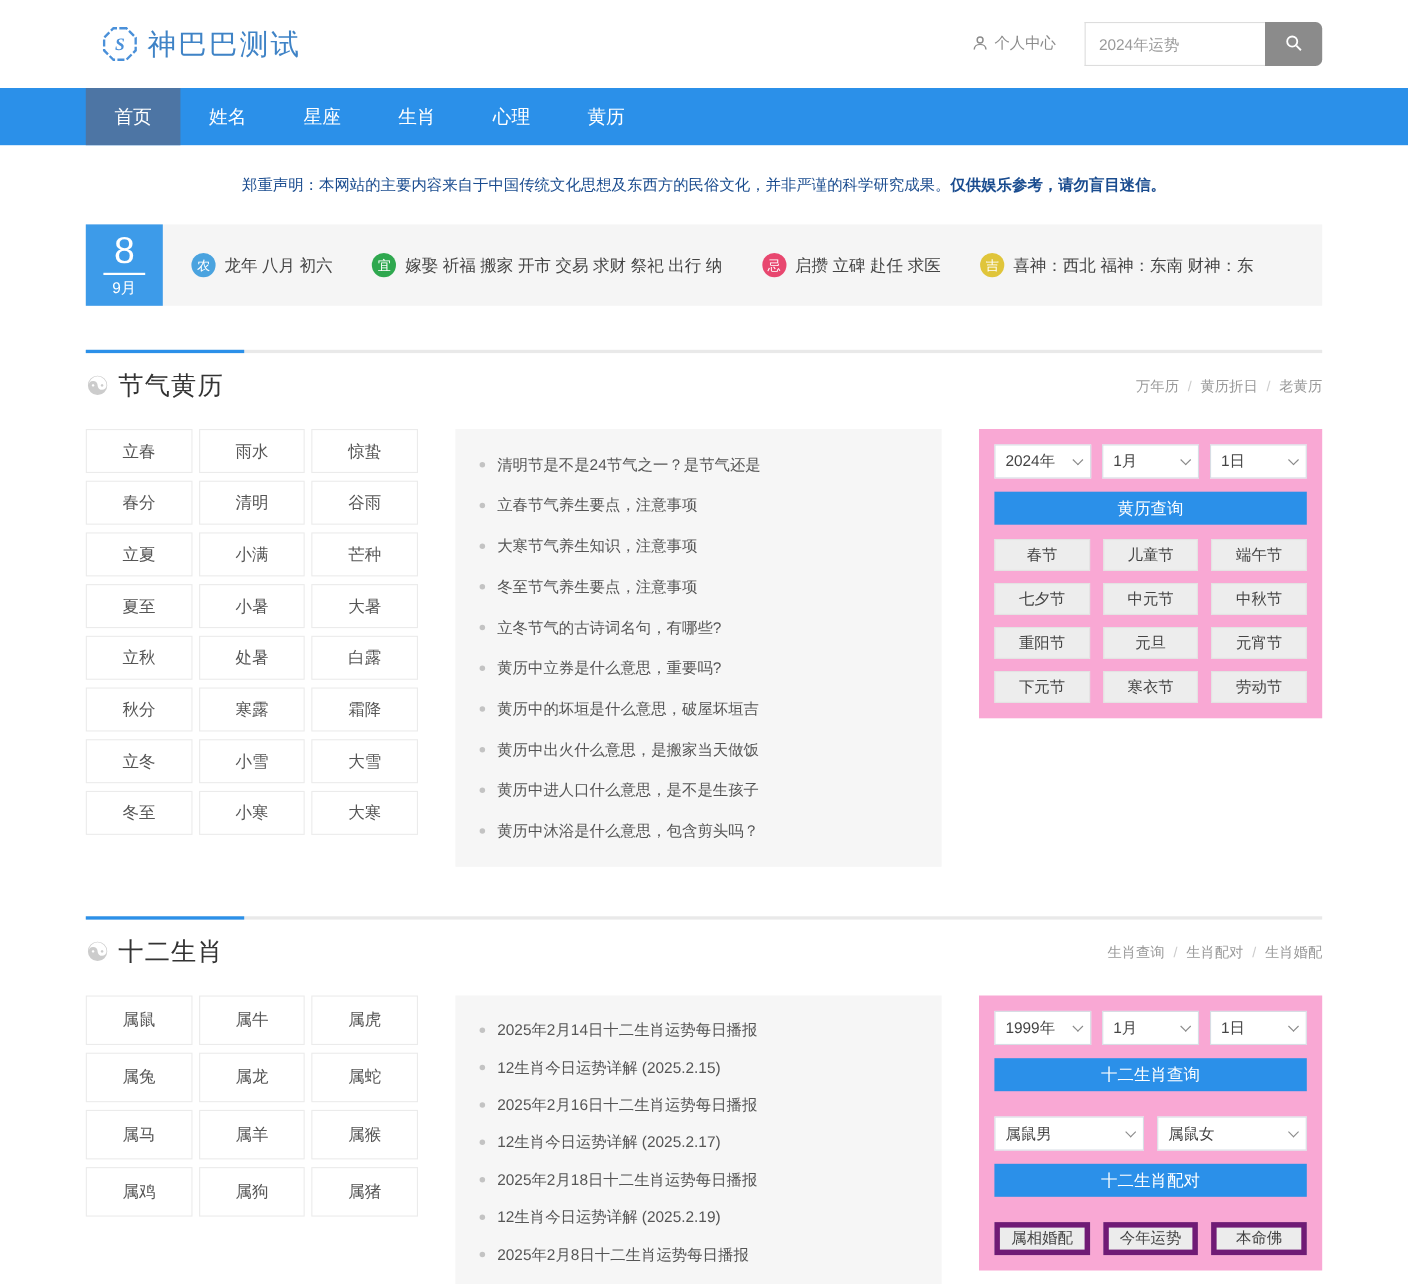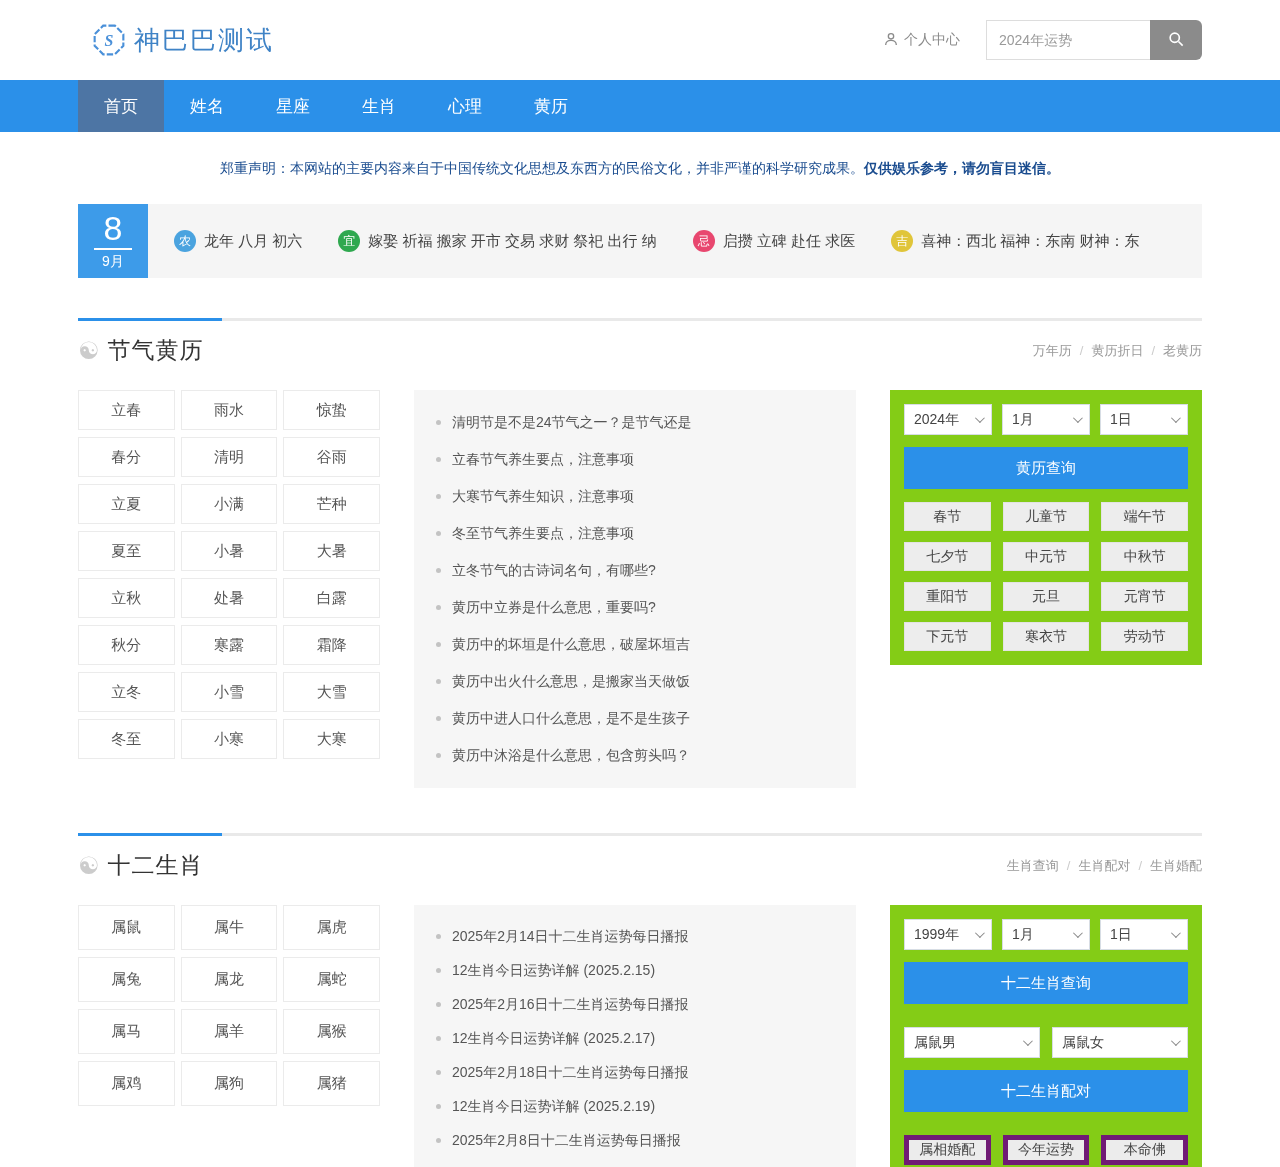--- a/index.html
+++ b/index.html
@@ -59,25 +59,25 @@
   .zodiac-btn { background:#fff; border:1px solid #ebebeb; height:45px; display:flex; align-items:center; justify-content:center; font-size:15px; color:#555; cursor:pointer; }
 
   
   .article-panel { background:#f6f6f6; padding:14px 22px; }
   .article-item { position:relative; padding-left:16px; font-size:14px; color:#555; line-height:37px; white-space:nowrap; cursor:pointer; }
   .article-item::before { content:""; position:absolute; left:0; top:16px; width:5px; height:5px; border-radius:50%; background:#c3c3c3; }
   .article-panel.zodiac .article-item { line-height:34px; }
   .article-panel.zodiac .article-item::before { top:15px; }
 
   
-  .query-panel { background:#84cc16; padding:14px; }
+  .query-panel { background:#f9a8d4; padding:14px; }
   .select-row { display:flex; gap:10px; }
   .sel { background:#fff; border:1px solid #d7dde4; height:31px; display:flex; align-items:center; padding:0 9px; font-size:14px; color:#444; cursor:pointer; flex:1; position:relative; }
   .sel .chev { margin-left:auto; width:7px; height:7px; border-right:1px solid #8a8a8a; border-bottom:1px solid #8a8a8a; transform:rotate(45deg) translateY(-2px); }
-  .blue-btn { margin-top:12px; width:100%; height:42px; background:#2b90e9; color:#fff; border:none; font-size:15px; cursor:pointer; display:flex; align-items:center; justify-content:center; }
+  .blue-btn { margin-top:12px; width:100%; height:30px; background:#2b90e9; color:#fff; border:none; font-size:15px; cursor:pointer; display:flex; align-items:center; justify-content:center; }
   .festival-grid { margin-top:13px; display:grid; grid-template-columns:1fr 1fr 1fr; gap:11px 12px; }
   .festival-btn { background:#ededed; border:1px solid #e3e3e3; height:29px; display:flex; align-items:center; justify-content:center; font-size:14px; color:#444; cursor:pointer; }
   .pair-row { margin-top:23px; display:flex; gap:12px; }
   .quick-row { margin-top:23px; display:flex; gap:12px; }
   .quick-btn { flex:1; background:#ececec; border:5px solid #701a75; height:30px; display:flex; align-items:center; justify-content:center; font-size:14px; color:#444; cursor:pointer; }
 </style>
 </head>
 <body>
 
 <header class="topbar">

